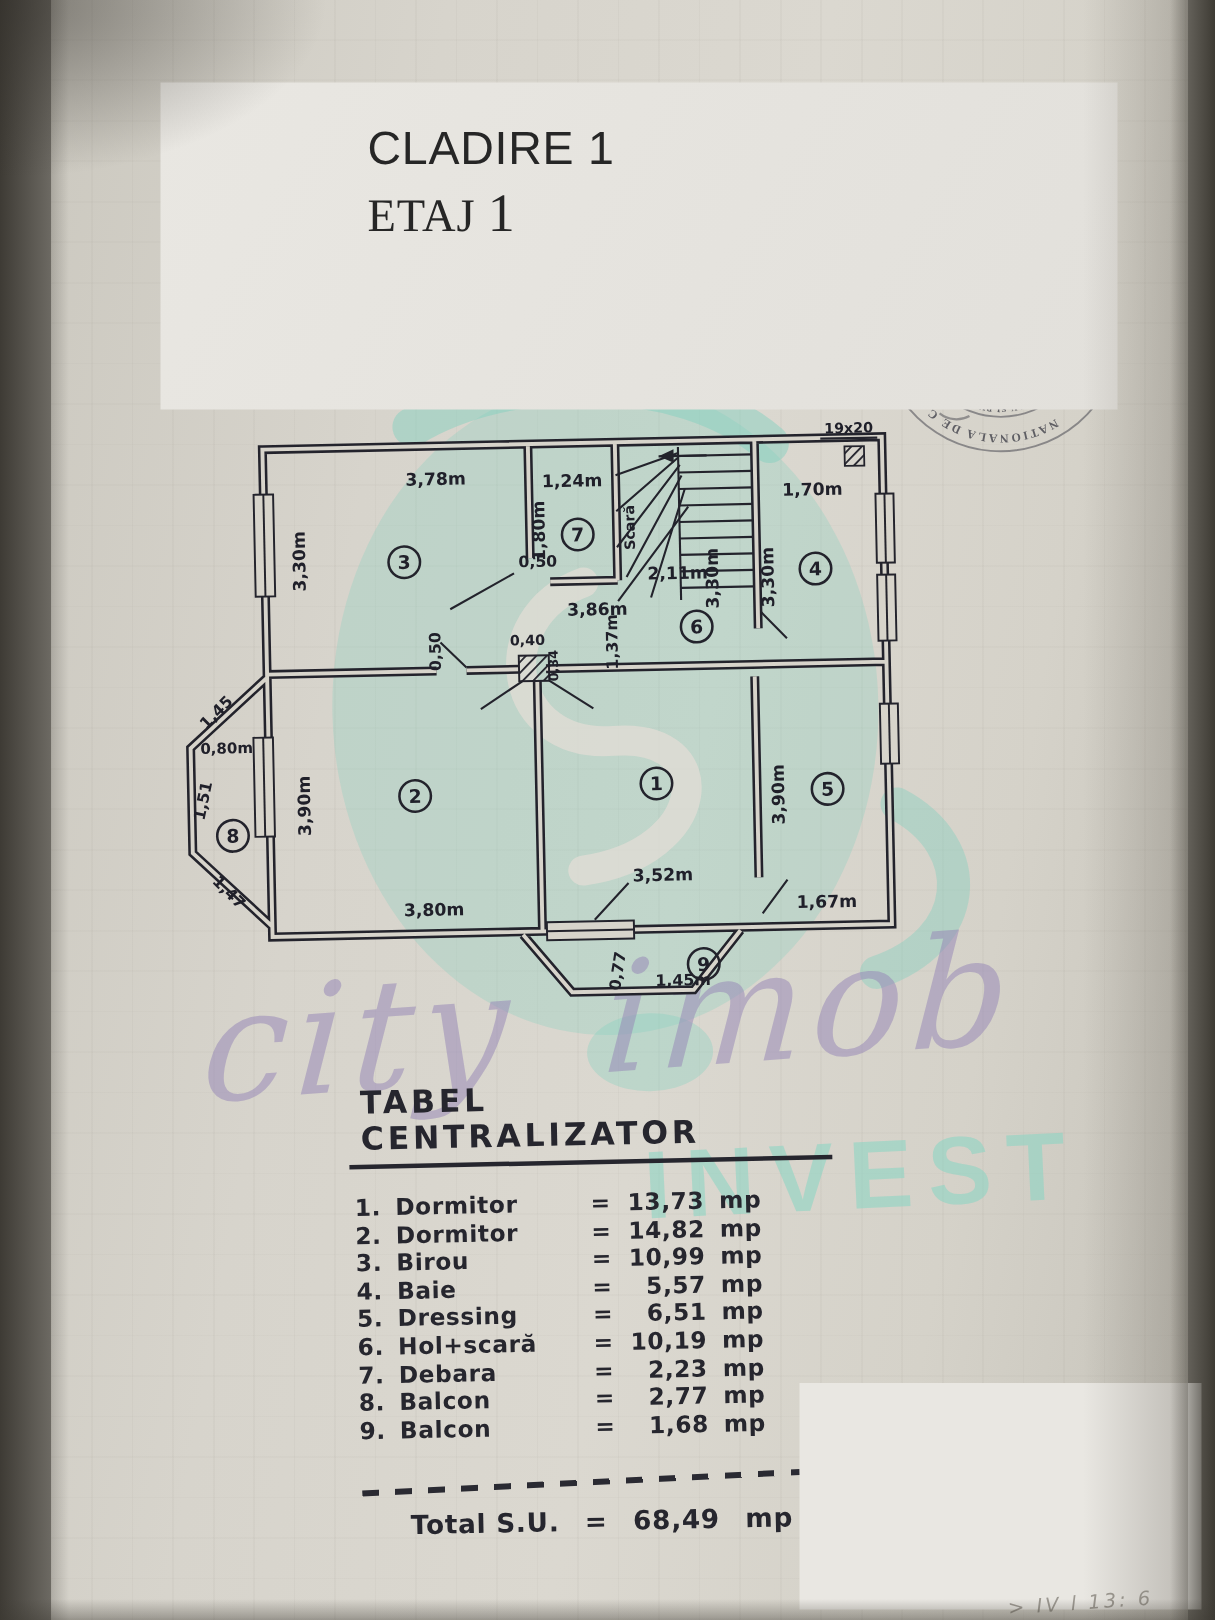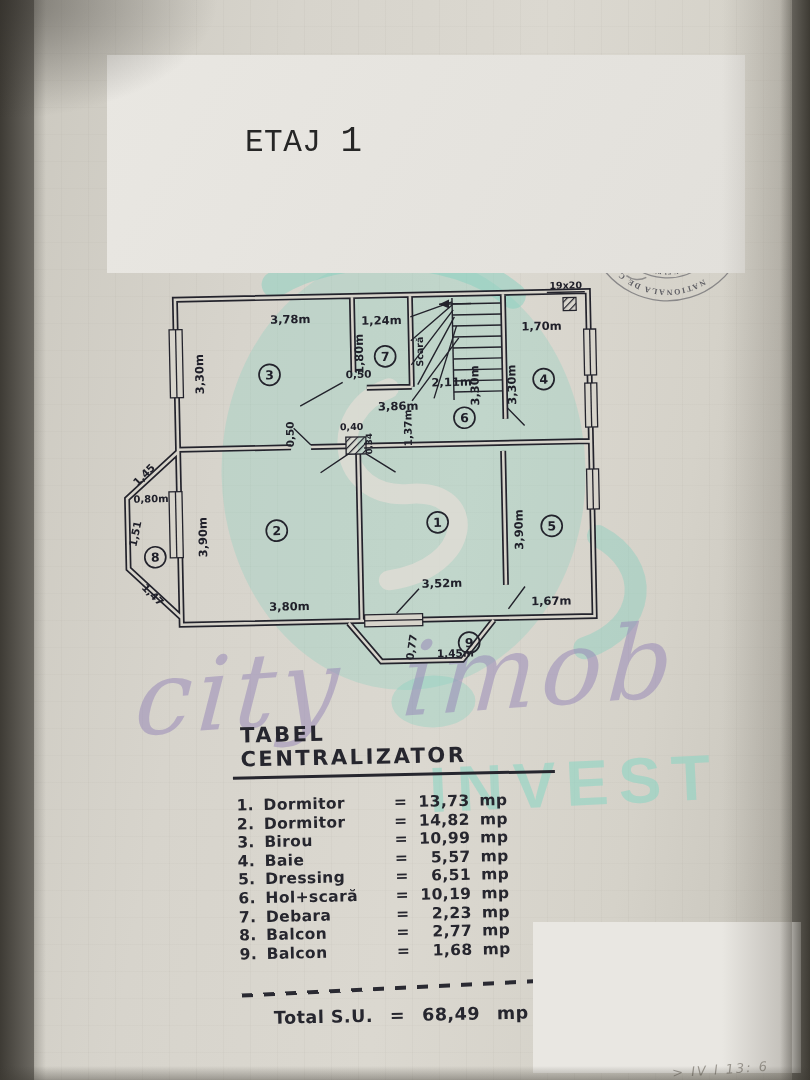--- a/index.html
+++ b/index.html
@@ -59,21 +59,21 @@
   .total{margin-top:15px;padding-left:36px;display:flex;gap:17px;
     font-size:17.5px;font-weight:bold;letter-spacing:.5px;}
 
   
   .patch{position:absolute;background:#e7e5e0;}
   .patch-top{left:107px;top:55px;width:638px;height:218px;
     background:linear-gradient(120deg,#e9e7e2,#e2e0db);}
   .patch-bottom{left:533px;top:922px;width:268px;height:151px;background:#e9e7e2;}
   .title-line1{position:absolute;left:138px;top:26px;font-family:"Liberation Sans",sans-serif;
     font-size:31px;color:#262626;letter-spacing:.5px;}
-  .title-line2{position:absolute;left:138px;top:66px;font-family:Liberation Mono, monospace;
+  .title-line2{position:absolute;left:138px;top:66px;font-family:Liberation Serif, serif;
     font-size:31px;color:#262626;letter-spacing:.5px;}
   .title-line2 .num{font-size:36px;letter-spacing:0;}
 
   .pencil{position:absolute;left:672px;top:1062px;font-size:13px;font-style:italic;
     color:rgba(92,87,79,.55);transform:rotate(-4deg);letter-spacing:2px;white-space:nowrap;}
 </style>
 </head>
 <body>
 
 <div class="paper"></div>
@@ -298,20 +298,21 @@
       <span>Total S.U.</span>
       <span>=</span>
       <span>68,49</span>
       <span>mp</span>
     </div>
   </div>
 
 </div>
 
 <div class="patch patch-top">
+  <div class="title-line1">CLADIRE 1</div>
   <div class="title-line2">
     <span>ETAJ</span>
     <span class="num">1</span>
   </div>
 </div>
 <div class="patch patch-bottom"></div>
 
 <div class="pencil">&gt; IV l 13: 6</div>
 
 <div class="edge edge-curve"></div>

